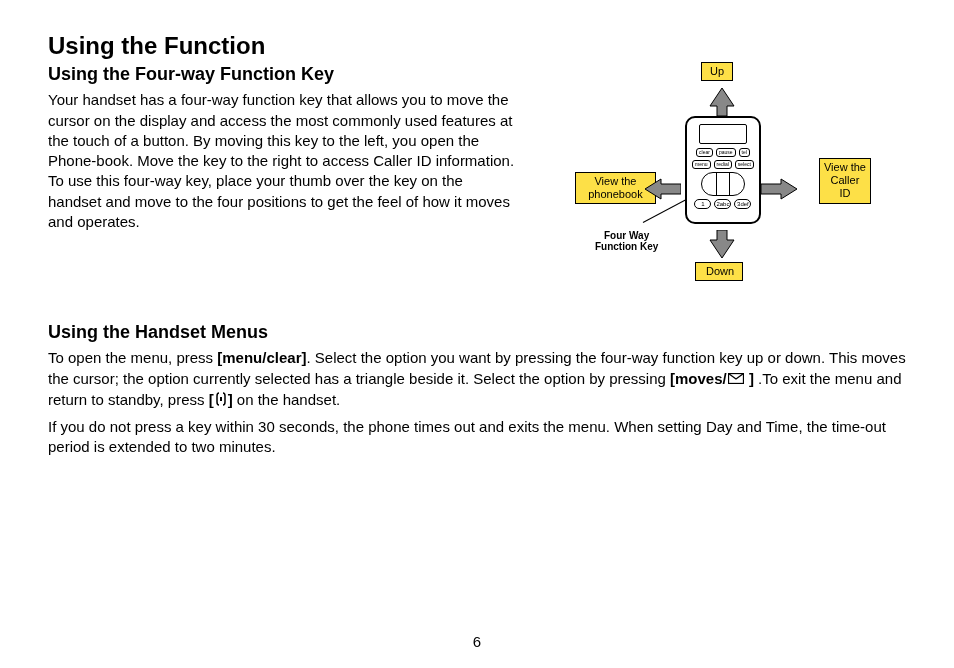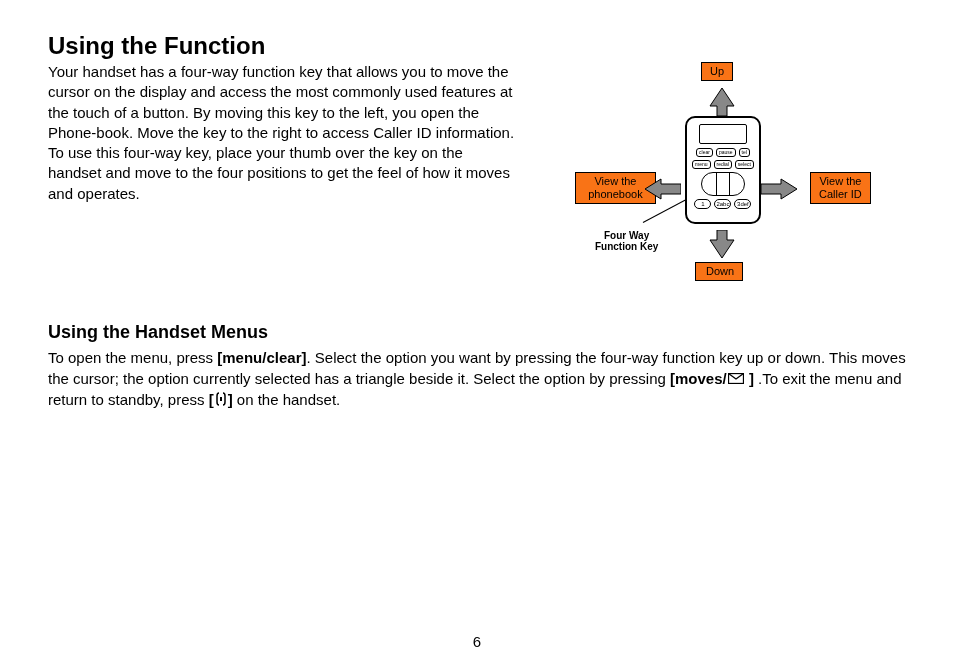--- a/index.html
+++ b/index.html
@@ -42,27 +42,27 @@
       position: relative;
       width: 280px;
       height: 230px;
     }
     .label-box {
       position: absolute;
       border: 1px solid #000;
       padding: 2px 8px;
       font-size: 11px;
       text-align: center;
-      background: #f97316;
+      background: #fde047;
       line-height: 1.2;
     }
     .label-up { top: 0; left: 118px; }
     .label-down { top: 200px; left: 112px; padding-left: 10px; }
     .label-left { top: 110px; left: -8px; width: 81px; padding: 2px 4px; }
-    .label-right { top: 110px; right: -8px; width: 61px; padding: 2px 4px; }
+    .label-right { top: 96px; right: -8px; width: 52px; padding: 2px 4px; }
     .arrow {
       position: absolute;
     }
     .arrow svg { display: block; }
     .arrow-up { top: 26px; left: 125px; }
     .arrow-down { top: 168px; left: 125px; }
     .arrow-left { top: 115px; left: 62px; }
     .arrow-right { top: 115px; left: 178px; }
     .device {
       position: absolute;
@@ -164,20 +164,21 @@
       font-size: 15px;
     }
   </style>
 </head>
 <body>
 
 <h1>Using the Function</h1>
 
 <div class="top-section">
   <div class="text-col">
+    <h2>Using the Four-way Function Key</h2>
     <p>Your handset has a four-way function key that allows you to move the cursor on the display and access the most commonly used features at the touch of a button. By moving this key to the left, you open the Phone-book. Move the key to the right to access Caller ID information. To use this four-way key, place your thumb over the key on the handset and move to the four positions to get the feel of how it moves and operates.</p>
   </div>
   <div class="figure-col">
     <div class="figure">
 
       <div class="label-box label-up">Up</div>
       <div class="label-box label-down">Down</div>
       <div class="label-box label-left">View the phonebook</div>
       <div class="label-box label-right">View the Caller ID</div>
 
@@ -234,15 +235,16 @@
   <h2>Using the Handset Menus</h2>
   <p>
     <span>To open the menu, press </span><span class="inline-bracket">[menu/clear]</span><span>. Select the option you want by pressing the four-way function key up or down. This moves the cursor; the option currently selected has a triangle beside it. Select the option by pressing </span><span class="inline-bracket">[moves/</span><span class="icon-env"><svg width="16" height="11">
           <rect x="0.5" y="0.5" width="15" height="10" fill="none" stroke="#000" stroke-width="1.3"></rect>
           <polyline points="0.5,0.5 8,6 15.5,0.5" fill="none" stroke="#000" stroke-width="1.3"></polyline>
         </svg></span><span class="inline-bracket"> ]</span><span> .To exit the menu and return to standby, press </span><span class="inline-bracket">[</span><span class="icon-env"><svg width="12" height="14">
           <path d="M4 1 Q2 1 2 4 L2 10 Q2 13 4 13 M8 1 Q10 1 10 4 L10 10 Q10 13 8 13" fill="none" stroke="#000" stroke-width="1.5"></path>
           <rect x="5" y="5" width="2" height="4" fill="#000"></rect>
         </svg></span><span class="inline-bracket">]</span><span> on the handset.</span>
   </p>
+  <p>If you do not press a key within 30 seconds, the phone times out and exits the menu. When setting Day and Time, the time-out period is extended to two minutes.</p>
 </div>
 
 <div class="page-number">6</div>
 
 </body></html>

